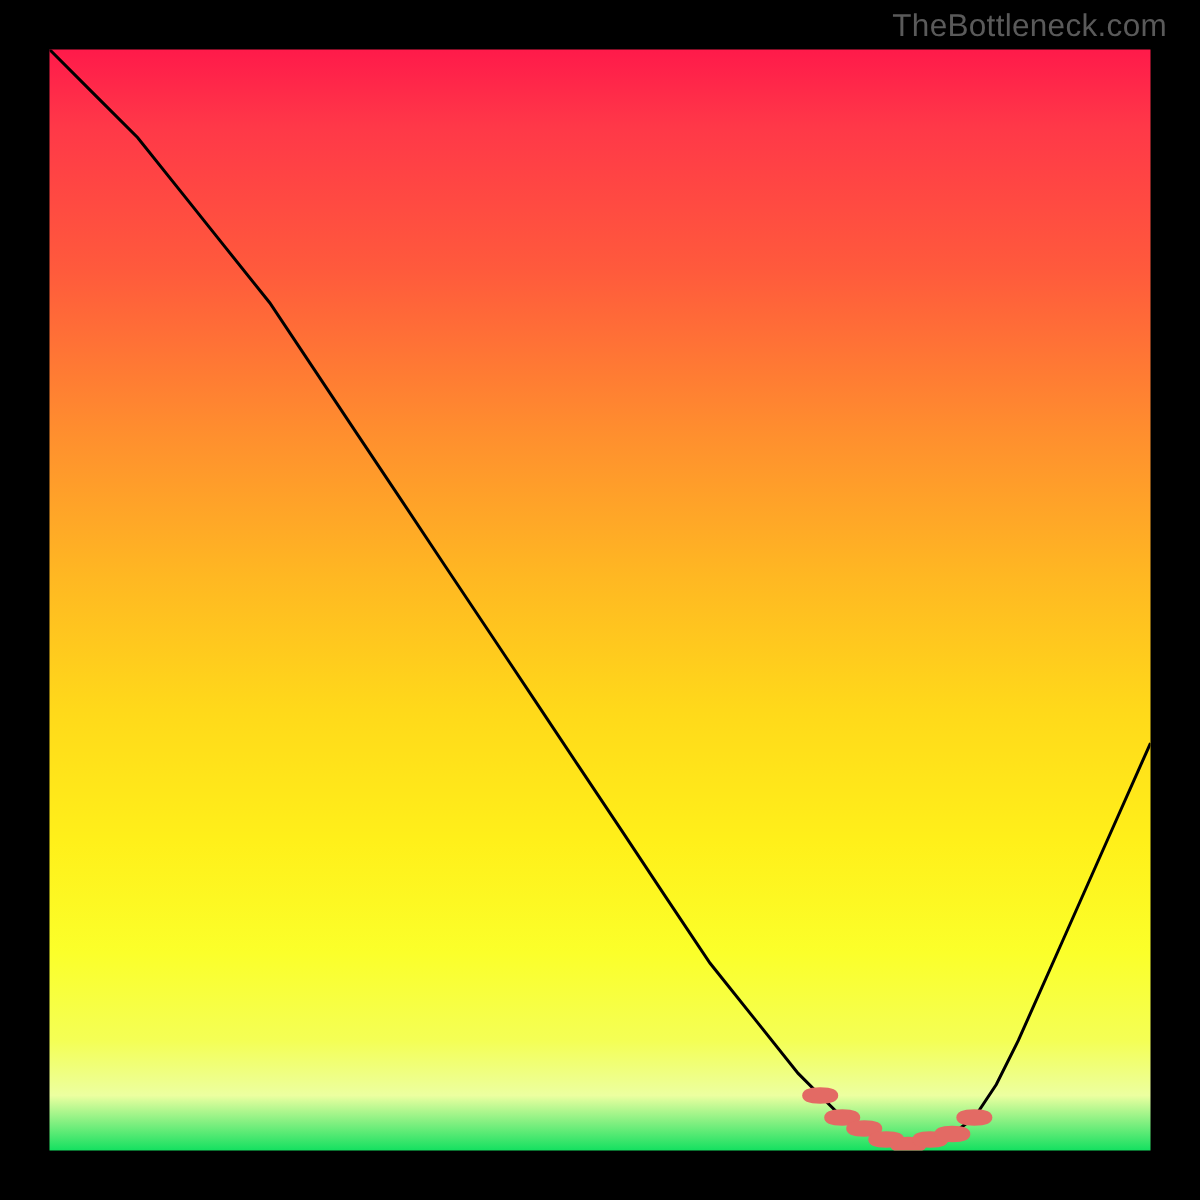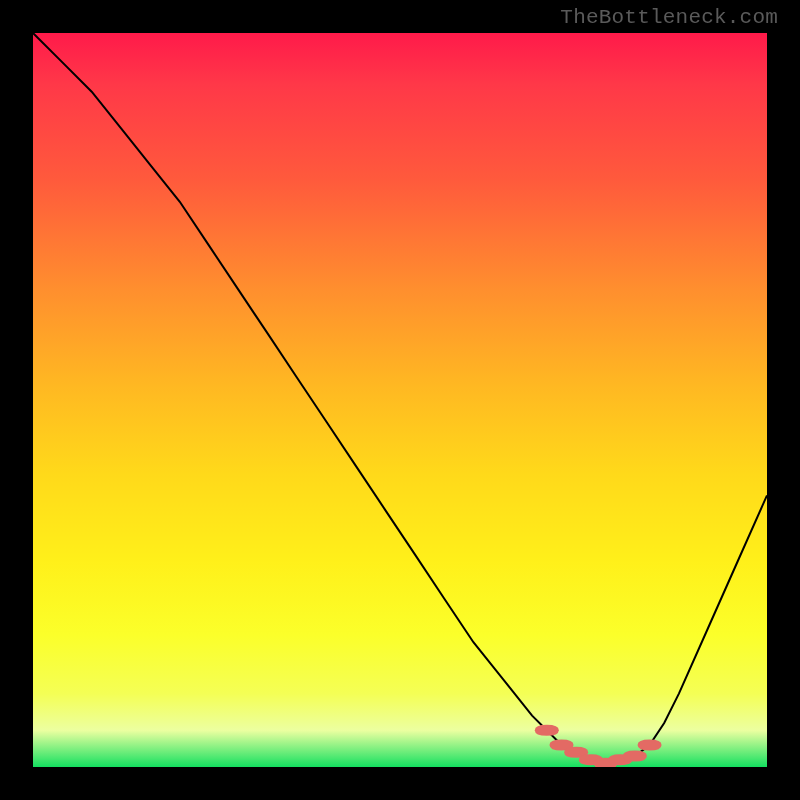--- a/index.html
+++ b/index.html
@@ -37,21 +37,20 @@
       #14e060 100%);
   }
   .watermark {
     position: absolute;
     top: 6px;
     right: 22px;
     color: #5a5a5a;
     font-size: 21px;
     font-weight: 500;
     letter-spacing: 0.2px;
-    font-family: Liberation Mono, monospace;
   }
   svg.overlay {
     position: absolute;
     left: 0;
     top: 0;
     width: 734px;
     height: 734px;
   }
   .curve {
     fill: none;

